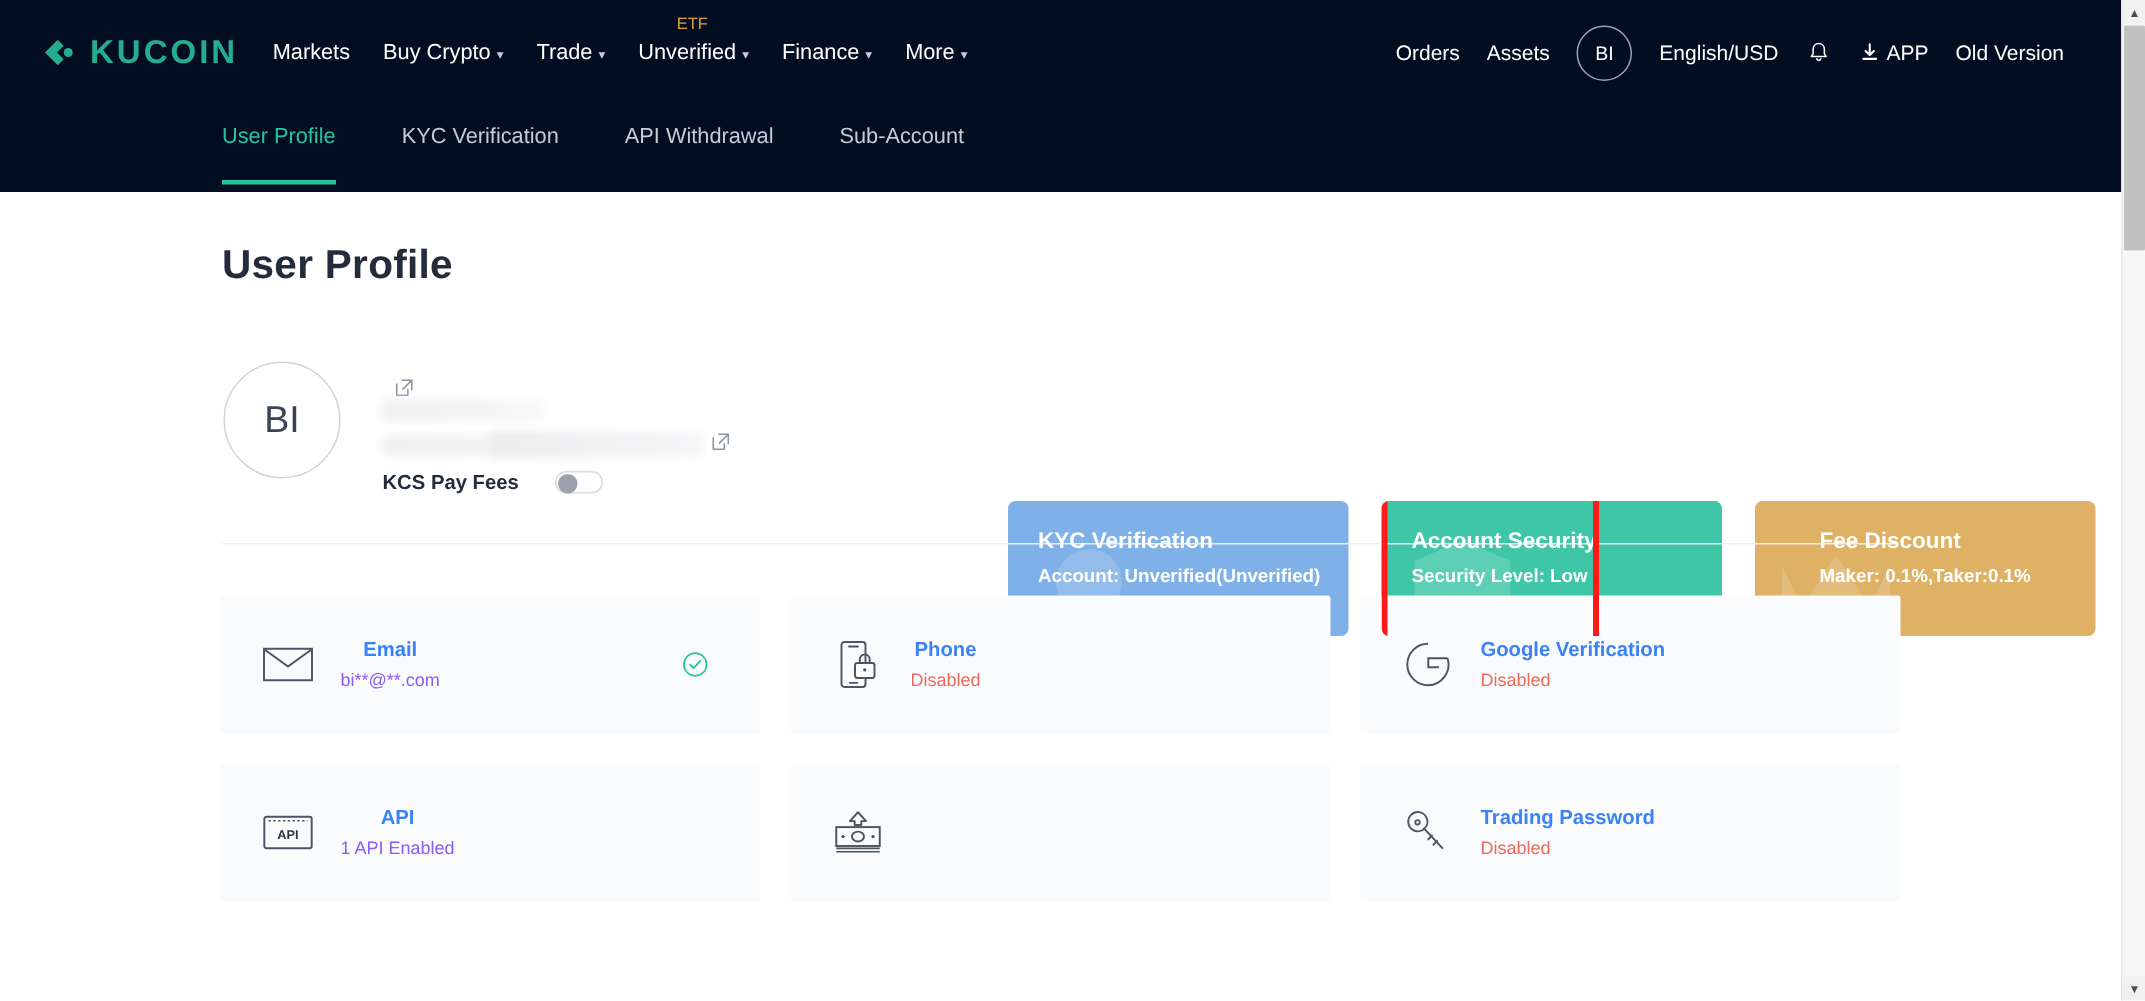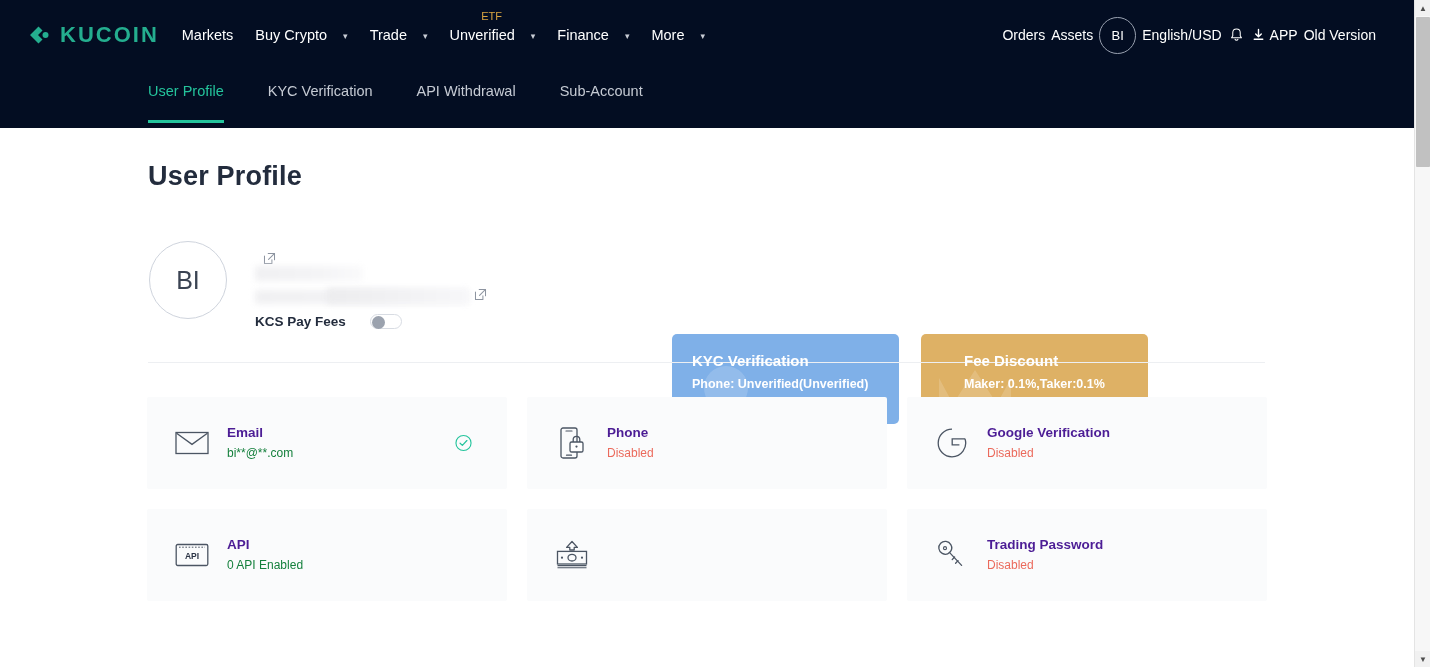--- a/index.html
+++ b/index.html
@@ -52,21 +52,20 @@
   }
   .nav-item {
     position: relative;
     color: #ffffff;
     font-size: 14.5px;
     font-weight: 400;
     white-space: nowrap;
     display: flex; align-items: center;
     cursor: pointer;
     line-height: 1;
-    gap: 12px;
   }
   .nav-item .caret {
     display: inline-block;
     margin-left: 4px;
     font-size: 9px;
     transform: translateY(1px);
     color: #c9cdd6;
   }
   .etf-badge {
     position: absolute;
@@ -74,21 +73,21 @@
     transform: translateX(-54%);
     color: #d9a441;
     font-size: 11px;
     font-weight: 400;
     white-space: nowrap;
   }
   .right-nav {
     margin-left: auto;
     margin-right: 38px;
     display: flex; align-items: center;
-    gap: 6px;
+    gap: 18px;
   }
   .right-item {
     color: #ffffff;
     font-size: 14px;
     white-space: nowrap;
     cursor: pointer;
     display: flex; align-items: center;
     line-height: 1;
   }
   .avatar-pill {
@@ -296,26 +295,27 @@
   }
   .sec-icon {
     width: 34px; height: 34px;
     flex: 0 0 auto;
     display: flex; align-items: center; justify-content: center;
   }
   .sec-text { margin-left: 18px; }
   .sec-name {
     font-size: 13.5px;
     font-weight: 700;
-    color: #4c1d95;
+    color: #3b82f6;
     line-height: 1.3;
+    text-align: center;
   }
   .sec-status {
     font-size: 12px;
-    color: #15803d;
+    color: #8b5cf6;
     margin-top: 4px;
     line-height: 1.3;
   }
   .sec-status.disabled { color: #eb6a5c; }
   .check-badge {
     position: absolute;
     right: 35px; top: 50%;
     transform: translateY(-50%);
     width: 17px; height: 17px;
   }
@@ -472,23 +472,33 @@
       <div class="status-cards">
 
         <div class="scard kyc">
           <div class="watermark">
             <svg width="92" height="92" viewBox="0 0 92 92" fill="none">
               <circle cx="46" cy="34" r="22" fill="#ffffff"></circle>
               <path d="M32 52 24 84l14-8 8 8 8-8 14 8-8-32z" fill="#ffffff"></path>
             </svg>
           </div>
           <div class="stitle">KYC Verification</div>
-          <div class="ssub">Phone: Unverified(Unverified)</div>
-        </div>
-
+          <div class="ssub">Account: Unverified(Unverified)</div>
+        </div>
+
+        <div class="scard sec">
+          <div class="watermark">
+            <svg width="92" height="92" viewBox="0 0 92 92" fill="none">
+              <path d="M46 6 14 20v28c0 20 14 32 32 38 18-6 32-18 32-38V20z" fill="#ffffff"></path>
+            </svg>
+          </div>
+          <div class="stitle">Account Security</div>
+          <div class="ssub">Security Level: Low</div>
+          <div class="highlight-box"></div>
+        </div>
 
         <div class="scard fee">
           <div class="watermark">
             <svg width="92" height="92" viewBox="0 0 92 92" fill="none">
               <path d="M10 24 24 50 46 16l22 34 14-26v44H10z" fill="#ffffff"></path>
               <rect x="10" y="70" width="72" height="12" rx="3" fill="#ffffff"></rect>
             </svg>
           </div>
           <div class="stitle">Fee Discount</div>
           <div class="ssub">Maker: 0.1%,Taker:0.1%</div>
@@ -552,21 +562,21 @@
       <div class="sec-cell">
         <div class="sec-icon">
           <svg width="34" height="26" viewBox="0 0 34 26" fill="none">
             <rect x="1.2" y="2.5" width="31.6" height="21" rx="1.5" stroke="#4b5563" stroke-width="1.3"></rect>
             <path d="M4 5.2h26" stroke="#4b5563" stroke-width="1" stroke-dasharray="1.6 1.6"></path>
             <text x="17" y="17" text-anchor="middle" font-family="Liberation Sans, sans-serif" font-size="8.5" font-weight="700" fill="#2b3445">API</text>
           </svg>
         </div>
         <div class="sec-text">
           <div class="sec-name">API</div>
-          <div class="sec-status">0 API Enabled</div>
+          <div class="sec-status">1 API Enabled</div>
         </div>
       </div>
 
       <div class="sec-cell">
         <div class="sec-icon">
           <svg width="34" height="30" viewBox="0 0 34 30" fill="none">
             <path d="M17 1.5 11.6 7.4h3.2v2.6h4.4V7.4h3.2z" stroke="#4b5563" stroke-width="1.3" stroke-linejoin="round" fill="none"></path>
             <rect x="2.5" y="11.4" width="29" height="12.6" stroke="#4b5563" stroke-width="1.3"></rect>
             <ellipse cx="17" cy="17.7" rx="4" ry="3.3" stroke="#4b5563" stroke-width="1.3"></ellipse>
             <circle cx="7" cy="17.7" r="1.1" fill="#4b5563"></circle>

